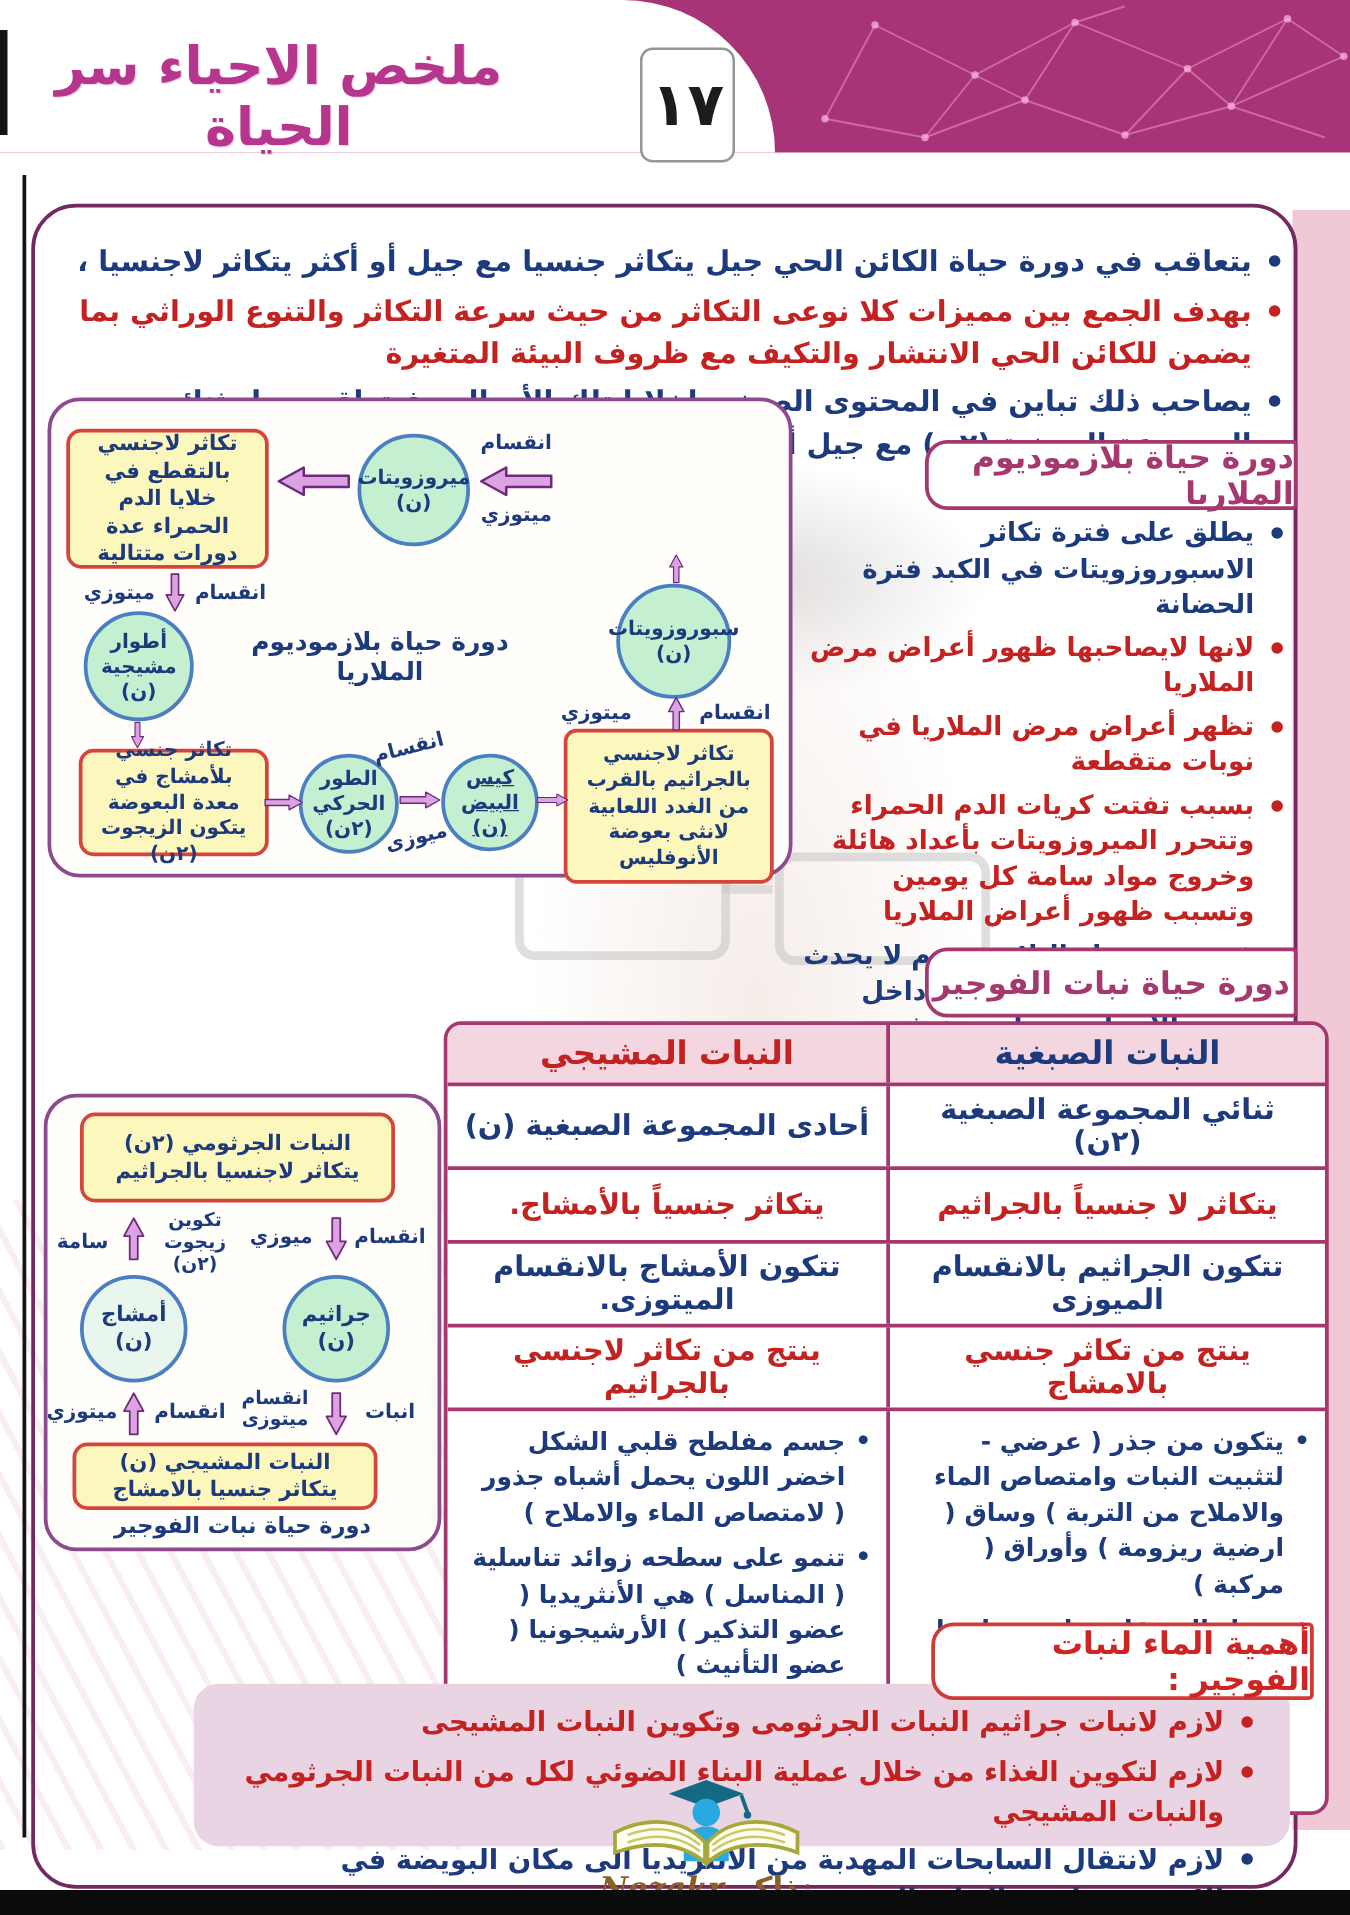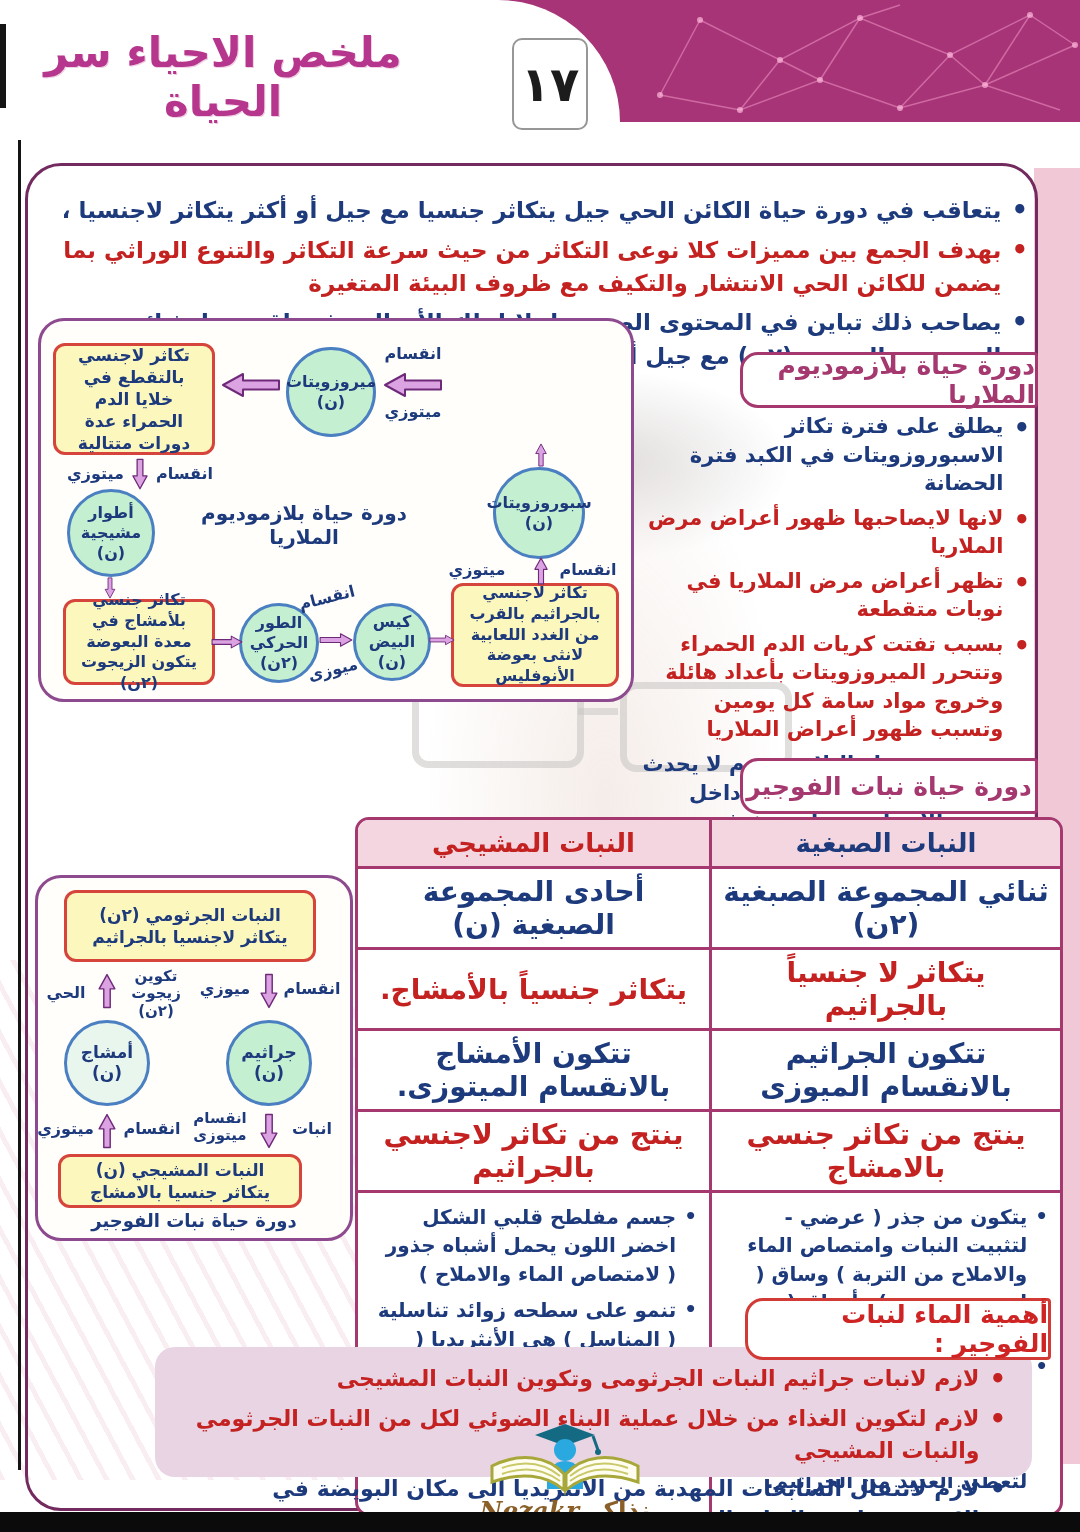--- a/index.html
+++ b/index.html
@@ -53,21 +53,21 @@
   .arr svg{width:100%;height:100%;display:block;}
   .arr polygon{fill:#dca3e2;stroke:#6e2a79;stroke-width:2;stroke-linejoin:round;}
   .dg-title{position:absolute;color:#1d3a7c;font-size:20px;text-align:center;}
   .arrow-row{position:absolute;display:flex;align-items:center;justify-content:center;gap:6px;direction:rtl;}
   .arrow-row .arr{position:static;}
   
   .ftable{position:absolute;left:355px;top:817px;width:708px;background:#ffffff;border:3px solid #a4386f;border-radius:14px;
           overflow:hidden;z-index:2;direction:rtl;box-sizing:border-box;}
   .trow{display:grid;grid-template-columns:1fr 1fr;border-top:3px solid #a4386f;}
   .trow.head{border-top:none;background:#f3d6e0;}
-  .tcell{display:flex;align-items:center;justify-content:center;text-align:center;padding:6px 10px;font-size:28px;
+  .tcell{display:flex;align-items:center;justify-content:center;text-align:center;padding:6px 10px;font-size:23px;
          min-height:56px;box-sizing:border-box;}
   .trow .tcell:first-child{border-left:3px solid #a4386f;}
   .trow.head .tcell{font-size:26px;min-height:46px;}
   .tcell.detail{flex-direction:column;align-items:stretch;justify-content:flex-start;text-align:right;font-size:20px;
                 line-height:1.42;min-height:172px;padding:10px 12px;}
   .tcell.detail .bullet{margin-bottom:8px;gap:8px;}
   .tcell.detail .dot{font-size:20px;}
   
   .panel-pink{position:absolute;left:155px;top:1347px;width:877px;height:130px;background:#e8d4e3;border-radius:20px;z-index:2;}
   .panel-pink .inner{padding:16px 26px 0 10px;}
@@ -195,33 +195,33 @@
     <div class="gcircle" style="left:198px;top:282px;width:80px;height:80px;">
       <span>الطور الحركي (٢ن)</span>
     </div>
 
     <div class="arr" style="left:170px;top:308px;width:32px;height:26px;">
       <svg viewBox="0 0 60 28">
           <polygon points="58,14 38,3 38,9.5 2,9.5 2,18.5 38,18.5 38,25"></polygon>
         </svg>
     </div>
 
-    <div class="gcircle" style="left:312px;top:282px;width:78px;height:78px;">
+    <div class="gcircle" style="left:312px;top:282px;width:78px;height:78px;text-decoration:underline;">
       <span>كيس البيض (ن)</span>
     </div>
 
     <div class="alabel" style="left:250px;top:268px;width:72px;transform:rotate(-14deg);">انقسام</div>
     <div class="arr" style="left:278px;top:306px;width:34px;height:26px;">
       <svg viewBox="0 0 60 28">
           <polygon points="58,14 38,3 38,9.5 2,9.5 2,18.5 38,18.5 38,25"></polygon>
         </svg>
     </div>
     <div class="alabel" style="left:262px;top:340px;width:60px;transform:rotate(-14deg);">ميوزى</div>
 
-    <div class="ybox" style="left:410px;top:262px;width:168px;height:104px;font-size:16px;">
+    <div class="ybox" style="left:410px;top:262px;width:168px;height:124px;font-size:16px;border-radius:10px;">
       <span>تكاثر لاجنسي بالجراثيم بالقرب من الغدد اللعابية لانثى بعوضة الأنوفليس</span>
     </div>
 
     <div class="arr" style="left:388px;top:306px;width:26px;height:26px;">
       <svg viewBox="0 0 60 28">
           <polygon points="58,14 38,3 38,9.5 2,9.5 2,18.5 38,18.5 38,25"></polygon>
         </svg>
     </div>
 
     <div class="gcircle" style="left:452px;top:146px;width:92px;height:92px;">
@@ -327,21 +327,21 @@
     </div>
 
     <div class="alabel" style="left:244px;top:102px;width:60px;">انقسام</div>
     <div class="arr" style="left:221px;top:88px;width:20px;height:50px;">
       <svg viewBox="0 0 28 50">
           <polygon points="14,48 3,28 9.5,28 9.5,2 18.5,2 18.5,28 25,28"></polygon>
         </svg>
     </div>
     <div class="alabel" style="left:156px;top:102px;width:62px;">ميوزي</div>
 
-    <div class="alabel" style="left:0px;top:106px;width:56px;">الحي</div>
+    <div class="alabel" style="left:0px;top:106px;width:56px;">سامة</div>
     <div class="arr" style="left:59px;top:88px;width:20px;height:50px;">
       <svg viewBox="0 0 28 50">
           <polygon points="14,2 3,22 9.5,22 9.5,48 18.5,48 18.5,22 25,22"></polygon>
         </svg>
     </div>
     <div class="alabel" style="left:82px;top:90px;width:72px;font-size:15px;">تكوين زيجوت (٢ن)</div>
 
     <div class="gcircle" style="left:188px;top:142px;width:86px;height:86px;font-size:17px;">
       <span>جراثيم (ن)</span>
     </div>

